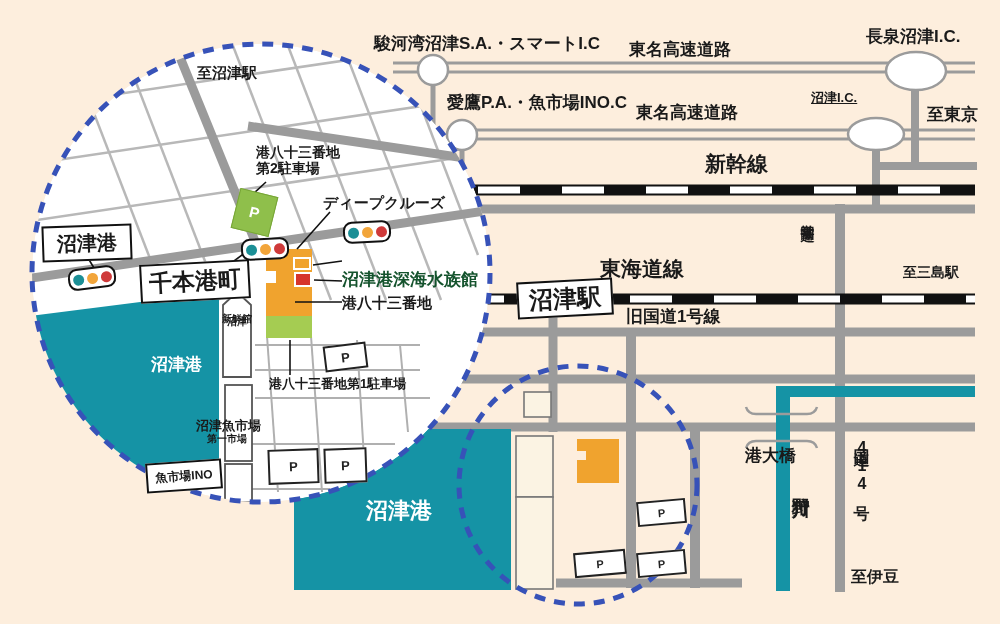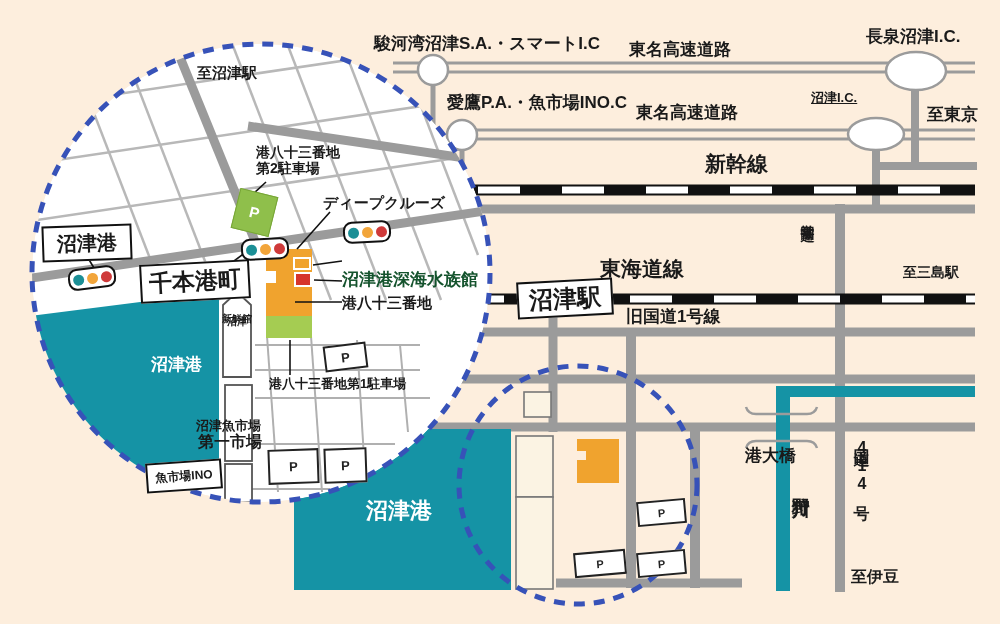--- a/index.html
+++ b/index.html
@@ -185,21 +185,21 @@
   <div class="lbl" style="left:197px;top:64px;font-size:15px;">至沼津駅</div>
   <div class="lbl" style="left:256px;top:144px;font-size:14px;">港八十三番地</div>
   <div class="lbl" style="left:256px;top:160px;font-size:14px;">第2駐車場</div>
   <div class="lbl" style="left:323px;top:194px;font-size:15px;">ディープクルーズ</div>
   <div class="lbl b red" style="left:342px;top:270px;font-size:17px;">沼津港深海水族館</div>
   <div class="lbl" style="left:342px;top:294px;font-size:15px;">港八十三番地</div>
   <div class="lbl" style="left:269px;top:377px;font-size:13px;">港八十三番地第1駐車場</div>
   <div class="lbl" style="left:227px;top:316px;font-size:10px;">沼津</div>
   <div class="lbl" style="left:222px;top:313px;font-size:10px;">新鮮館</div>
   <div class="lbl" style="left:196px;top:419px;font-size:13px;">沼津魚市場</div>
-  <div class="lbl" style="left:198px;top:433px;font-size:16px;text-align:center;">第一市場</div>
+  <div class="lbl" style="left:207px;top:433px;font-size:10px;text-align:center;">第一市場</div>
   <div class="lbl b white" style="left:151px;top:355px;font-size:17px;">沼津港</div>
 
   <div class="boxlbl" style="left:42px;top:225px;width:86px;height:32px;font-size:20px;transform:rotate(-2deg);">沼津港</div>
   <div class="boxlbl" style="left:140px;top:262px;width:106px;height:35px;font-size:23px;transform:rotate(-3deg);">千本港町</div>
   <div class="boxlbl" style="left:146px;top:461px;width:72px;height:26px;font-size:12px;transform:rotate(-4deg);border-width:2px;">魚市場INO</div>
 
   <div class="tl" style="left:68px;top:267px;transform:rotate(-7deg);">
     <i class="dot-teal"></i>
       <i class="dot-orange"></i>
       <i class="dot-red"></i>

